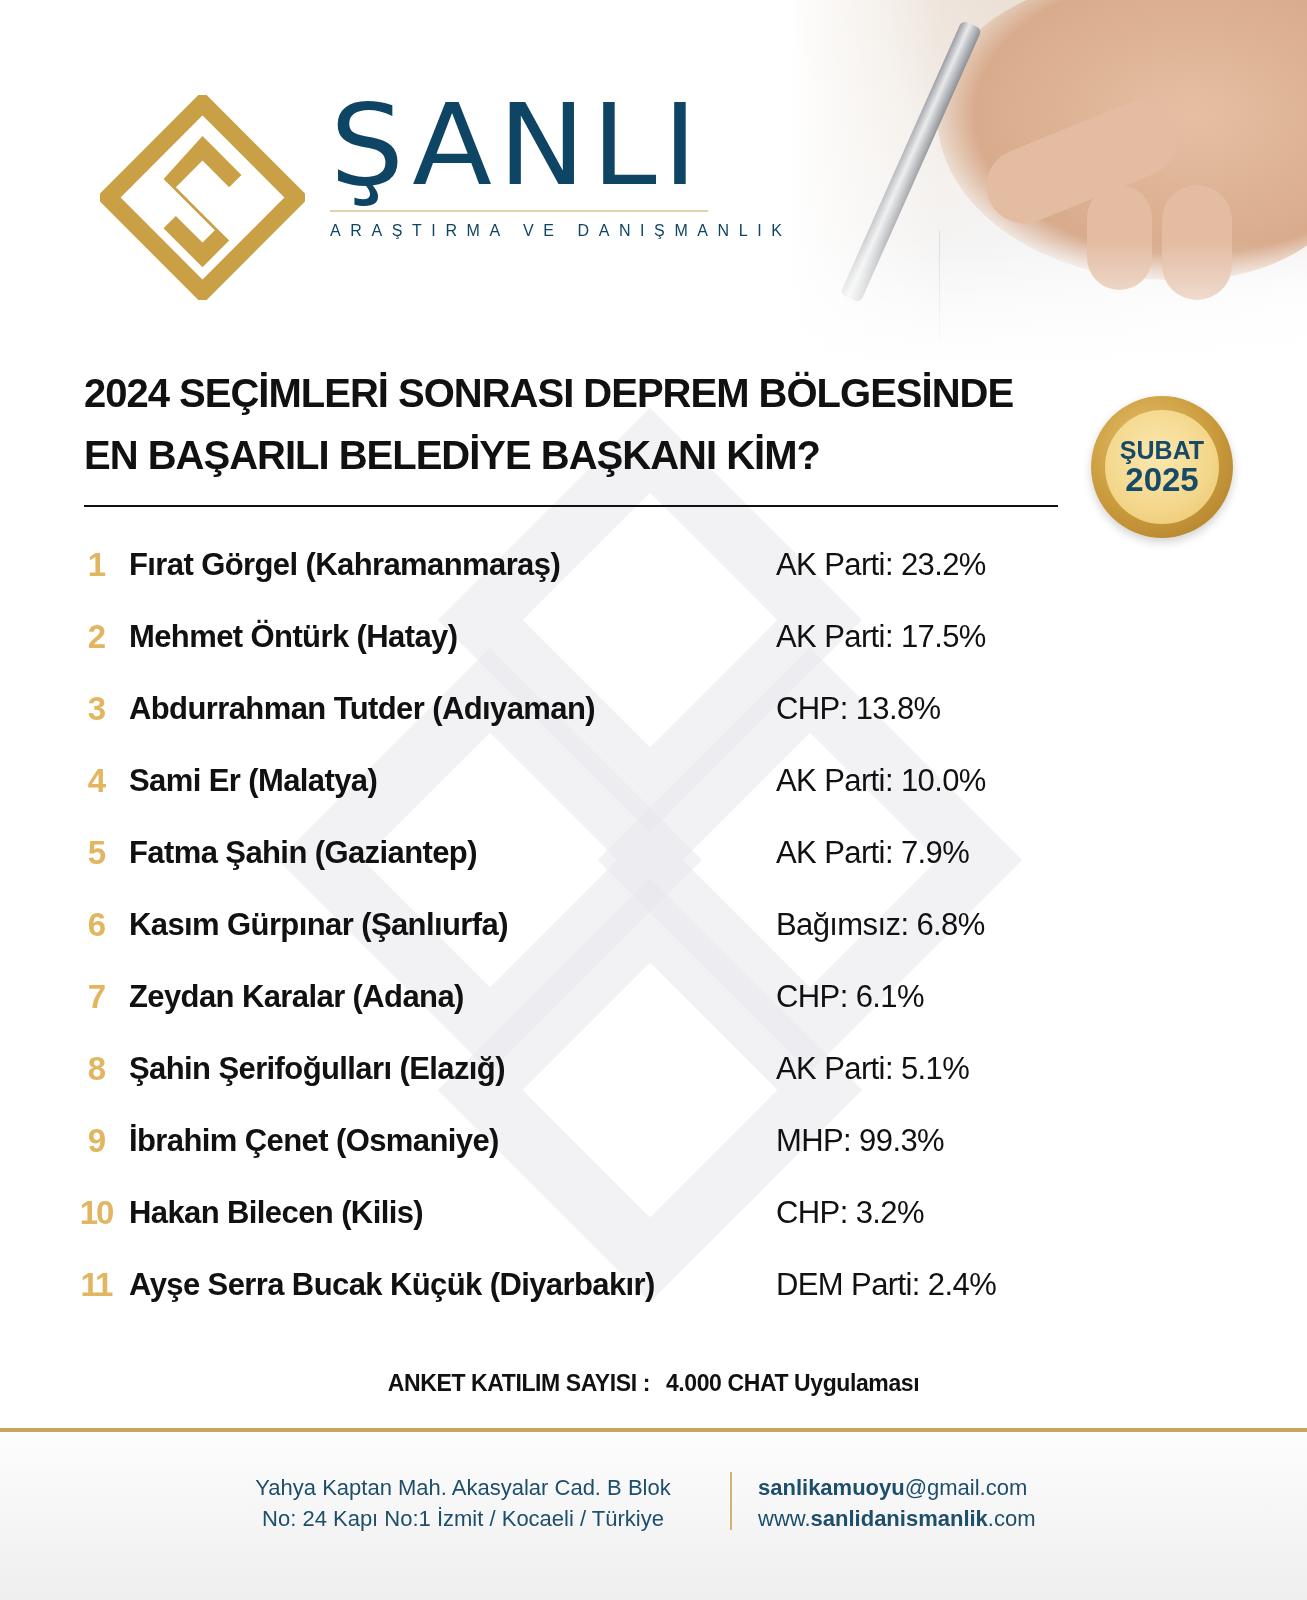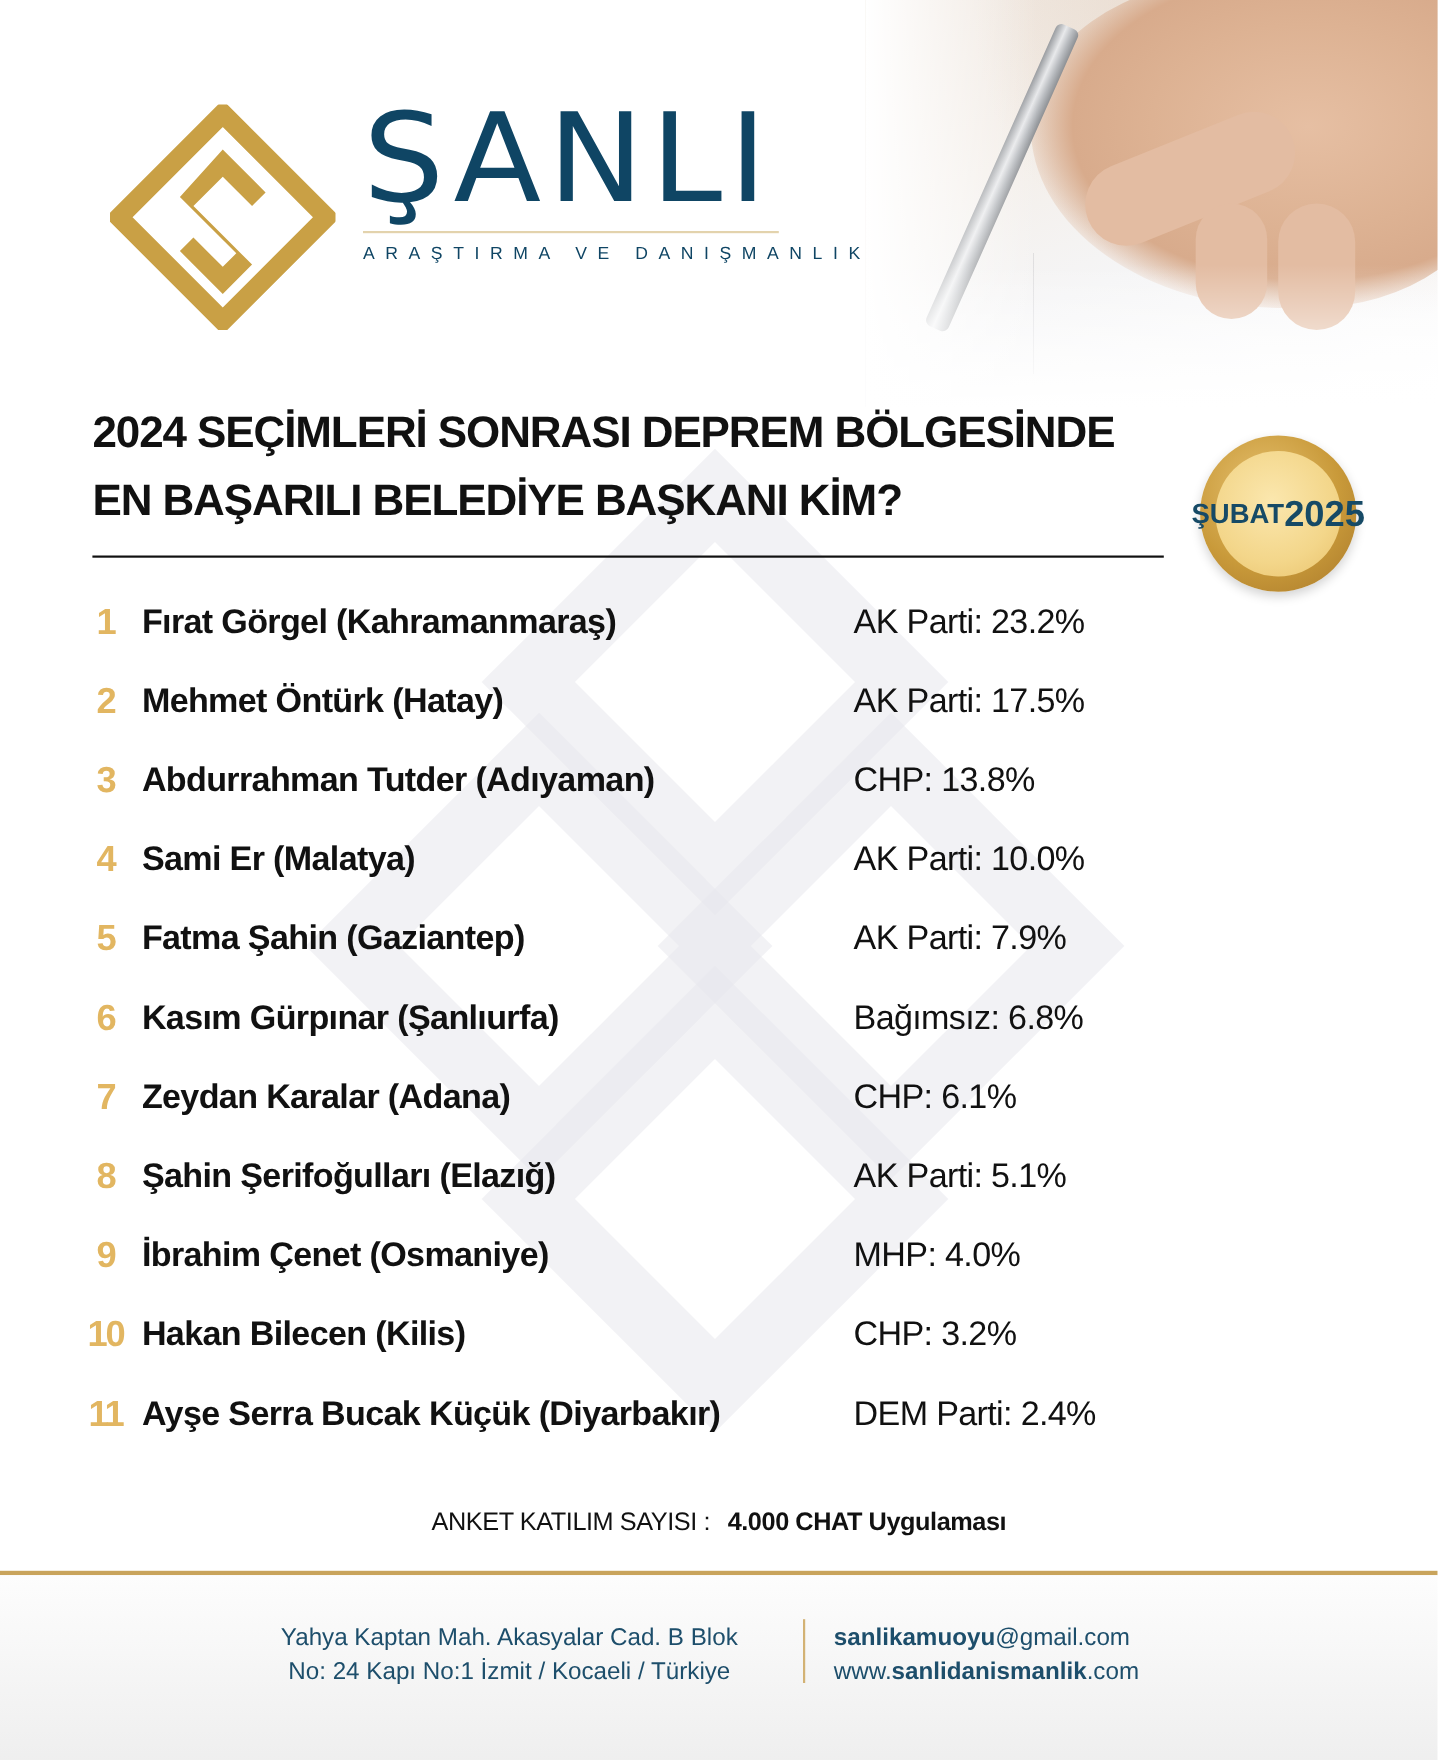--- a/index.html
+++ b/index.html
@@ -75,21 +75,21 @@
 
   
   .badge {
     position: absolute; left: 1091px; top: 396px; width: 142px; height: 142px; border-radius: 50%;
     background: radial-gradient(circle at 40% 35%, #e6c170 0%, #c99a3a 55%, #a8782a 100%);
     box-shadow: 0 4px 10px rgba(0,0,0,0.18);
   }
   .badge-inner {
     position: absolute; left: 14px; top: 14px; width: 114px; height: 114px; border-radius: 50%;
     background: radial-gradient(circle at 45% 40%, #fbe7ae 0%, #f3d68a 60%, #e8c16a 100%);
-    display: flex; flex-direction: row; align-items: center; justify-content: center;
+    display: flex; flex-direction: column; align-items: center; justify-content: center;
     color: #164a66; font-weight: 700;
   }
   .badge-month { font-size: 25px; line-height: 26px; }
   .badge-year { font-size: 33px; line-height: 34px; }
 
   
   .list { position: absolute; left: 0; top: 535px; width: 1307px; }
   .row { position: absolute; left: 0; width: 1307px; height: 60px; }
   .rank {
     position: absolute; left: 78px; width: 36px; text-align: center;
@@ -103,21 +103,21 @@
   .result {
     position: absolute; left: 776px; font-size: 31px; font-weight: 400; color: #111;
     line-height: 60px; letter-spacing: -0.6px; white-space: nowrap;
   }
 
   
   .survey {
     position: absolute; left: 0; width: 1307px; top: 1370px; text-align: center;
     font-size: 23px; color: #111; letter-spacing: -0.4px;
   }
-  .survey .lbl { font-weight: 400; }
+  .survey .lbl { font-weight: 700; }
   .survey .val { font-weight: 700; margin-left: 10px; }
 
   
   .footer-rule { position: absolute; left: 0; top: 1428px; width: 1307px; height: 4px; background: #c9a45c; }
   .footer {
     position: absolute; left: 0; top: 1432px; width: 1307px; height: 199px;
     background: linear-gradient(180deg, #fdfdfd 0%, #ececec 100%);
   }
   .addr {
     position: absolute; left: 228px; top: 40px; width: 470px; text-align: center;
@@ -213,21 +213,21 @@
     <span class="result">CHP: 6.1%</span>
   </div>
   <div class="row" style="top:504px">
     <span class="rank">8</span>
     <span class="name">Şahin Şerifoğulları (Elazığ)</span>
     <span class="result">AK Parti: 5.1%</span>
   </div>
   <div class="row" style="top:576px">
     <span class="rank">9</span>
     <span class="name">İbrahim Çenet (Osmaniye)</span>
-    <span class="result">MHP: 4.0%</span>
+    <span class="result">MHP: 99.3%</span>
   </div>
   <div class="row" style="top:648px">
     <span class="rank">10</span>
     <span class="name">Hakan Bilecen (Kilis)</span>
     <span class="result">CHP: 3.2%</span>
   </div>
   <div class="row" style="top:720px">
     <span class="rank">11</span>
     <span class="name">Ayşe Serra Bucak Küçük (Diyarbakır)</span>
     <span class="result">DEM Parti: 2.4%</span>

